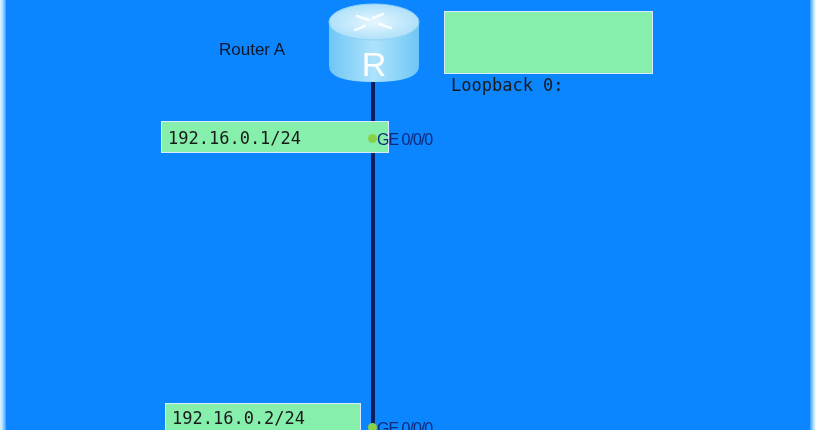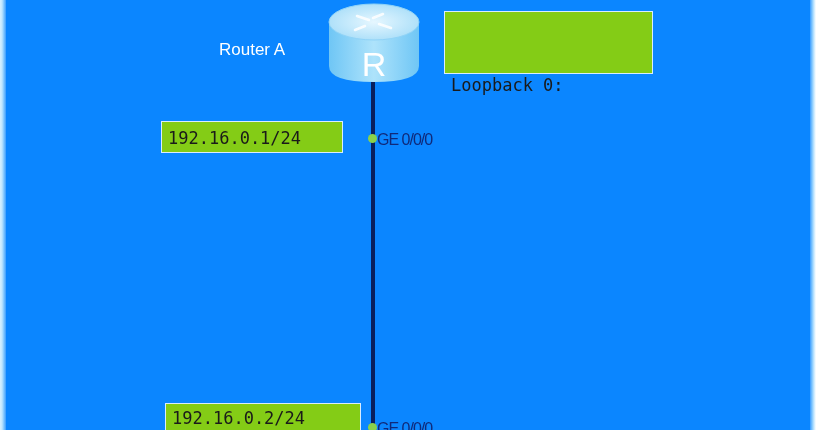--- a/index.html
+++ b/index.html
@@ -46,46 +46,46 @@
       width: 94px;
       height: 82px;
     }
     .router svg { display: block; }
     .router-label {
       position: absolute;
       left: 219px;
       top: 40px;
       font-family: "Liberation Sans", sans-serif;
       font-size: 17px;
-      color: #ffffff;
+      color: #0f172a;
       white-space: nowrap;
       text-align: center;
     }
     .note-box {
       position: absolute;
-      background: #84cc16;
+      background: #86efac;
       border: 1px solid #d9ecff;
       font-family: "DejaVu Sans Mono", "Liberation Mono", monospace;
       color: #1a1a1a;
       box-sizing: border-box;
       white-space: pre;
     }
     .loopback-box {
       left: 444px;
       top: 11px;
       width: 209px;
       height: 63px;
       padding: 3px 6px;
       font-size: 17px;
       line-height: 28px;
     }
     .ip-box-top {
       left: 161px;
       top: 121px;
-      width: 182px;
+      width: 228px;
       height: 32px;
       padding: 3px 6px;
       font-size: 17px;
       line-height: 26px;
     }
     .ip-box-bottom {
       left: 165px;
       top: 403px;
       width: 196px;
       height: 32px;

